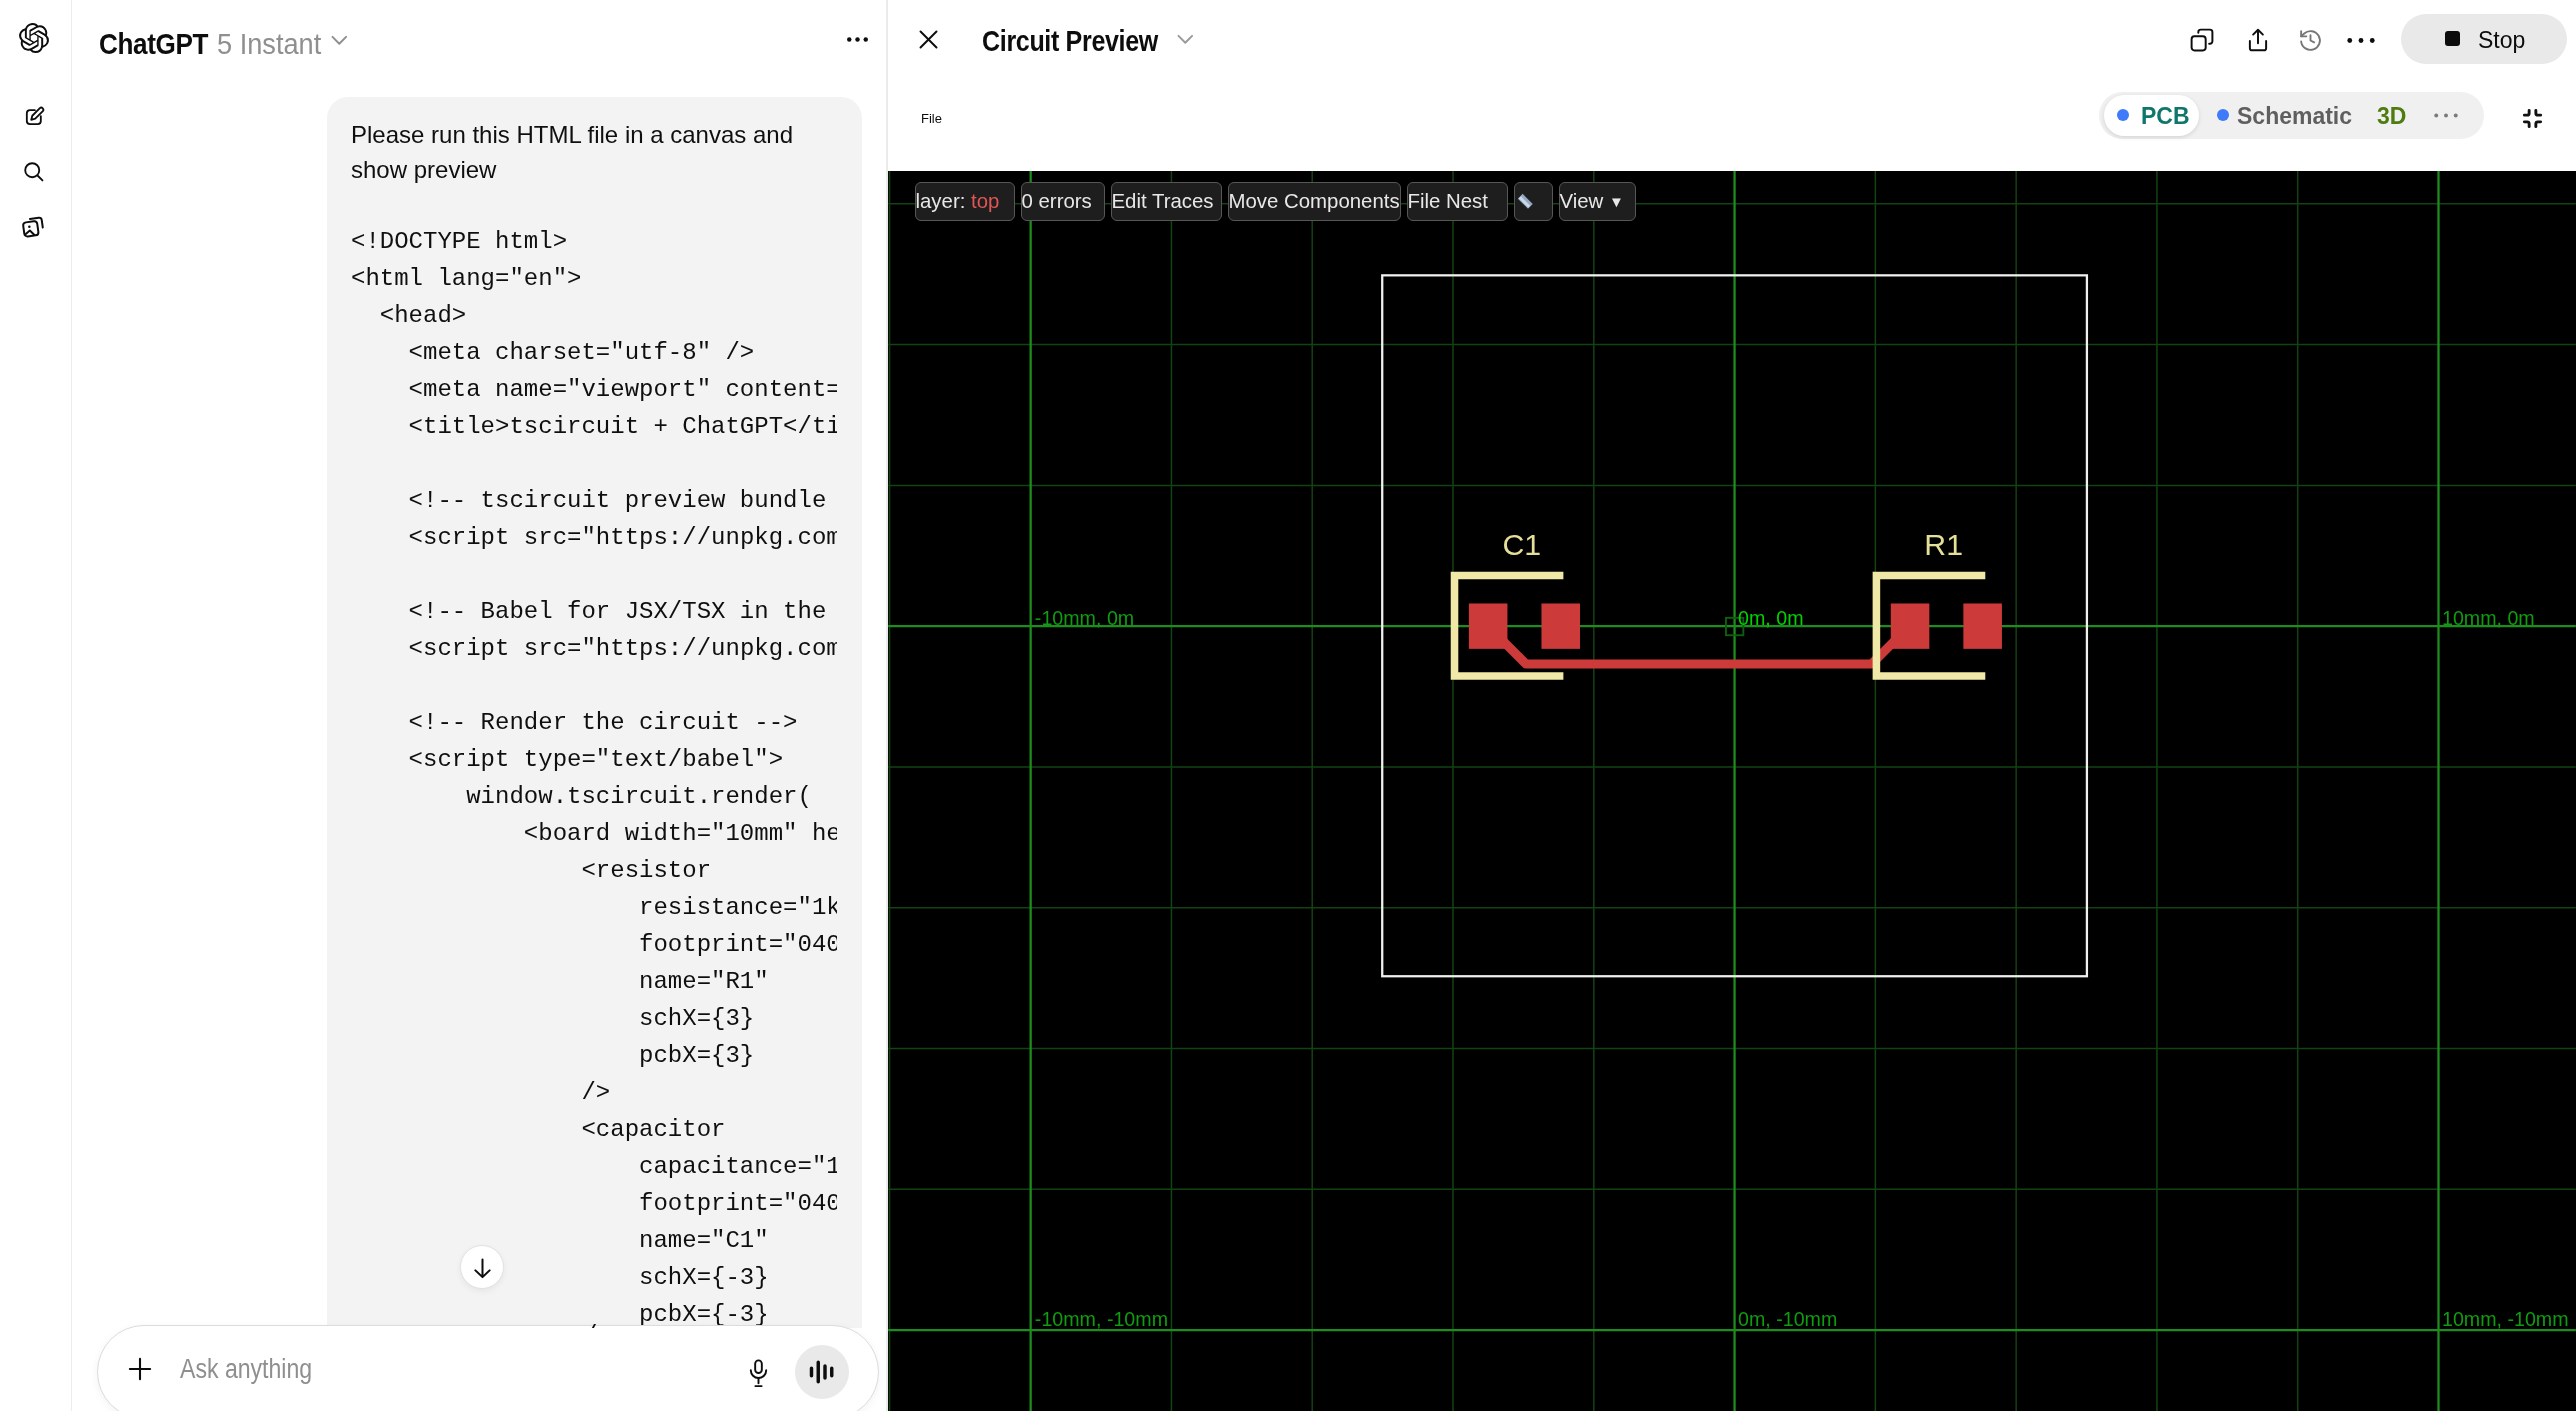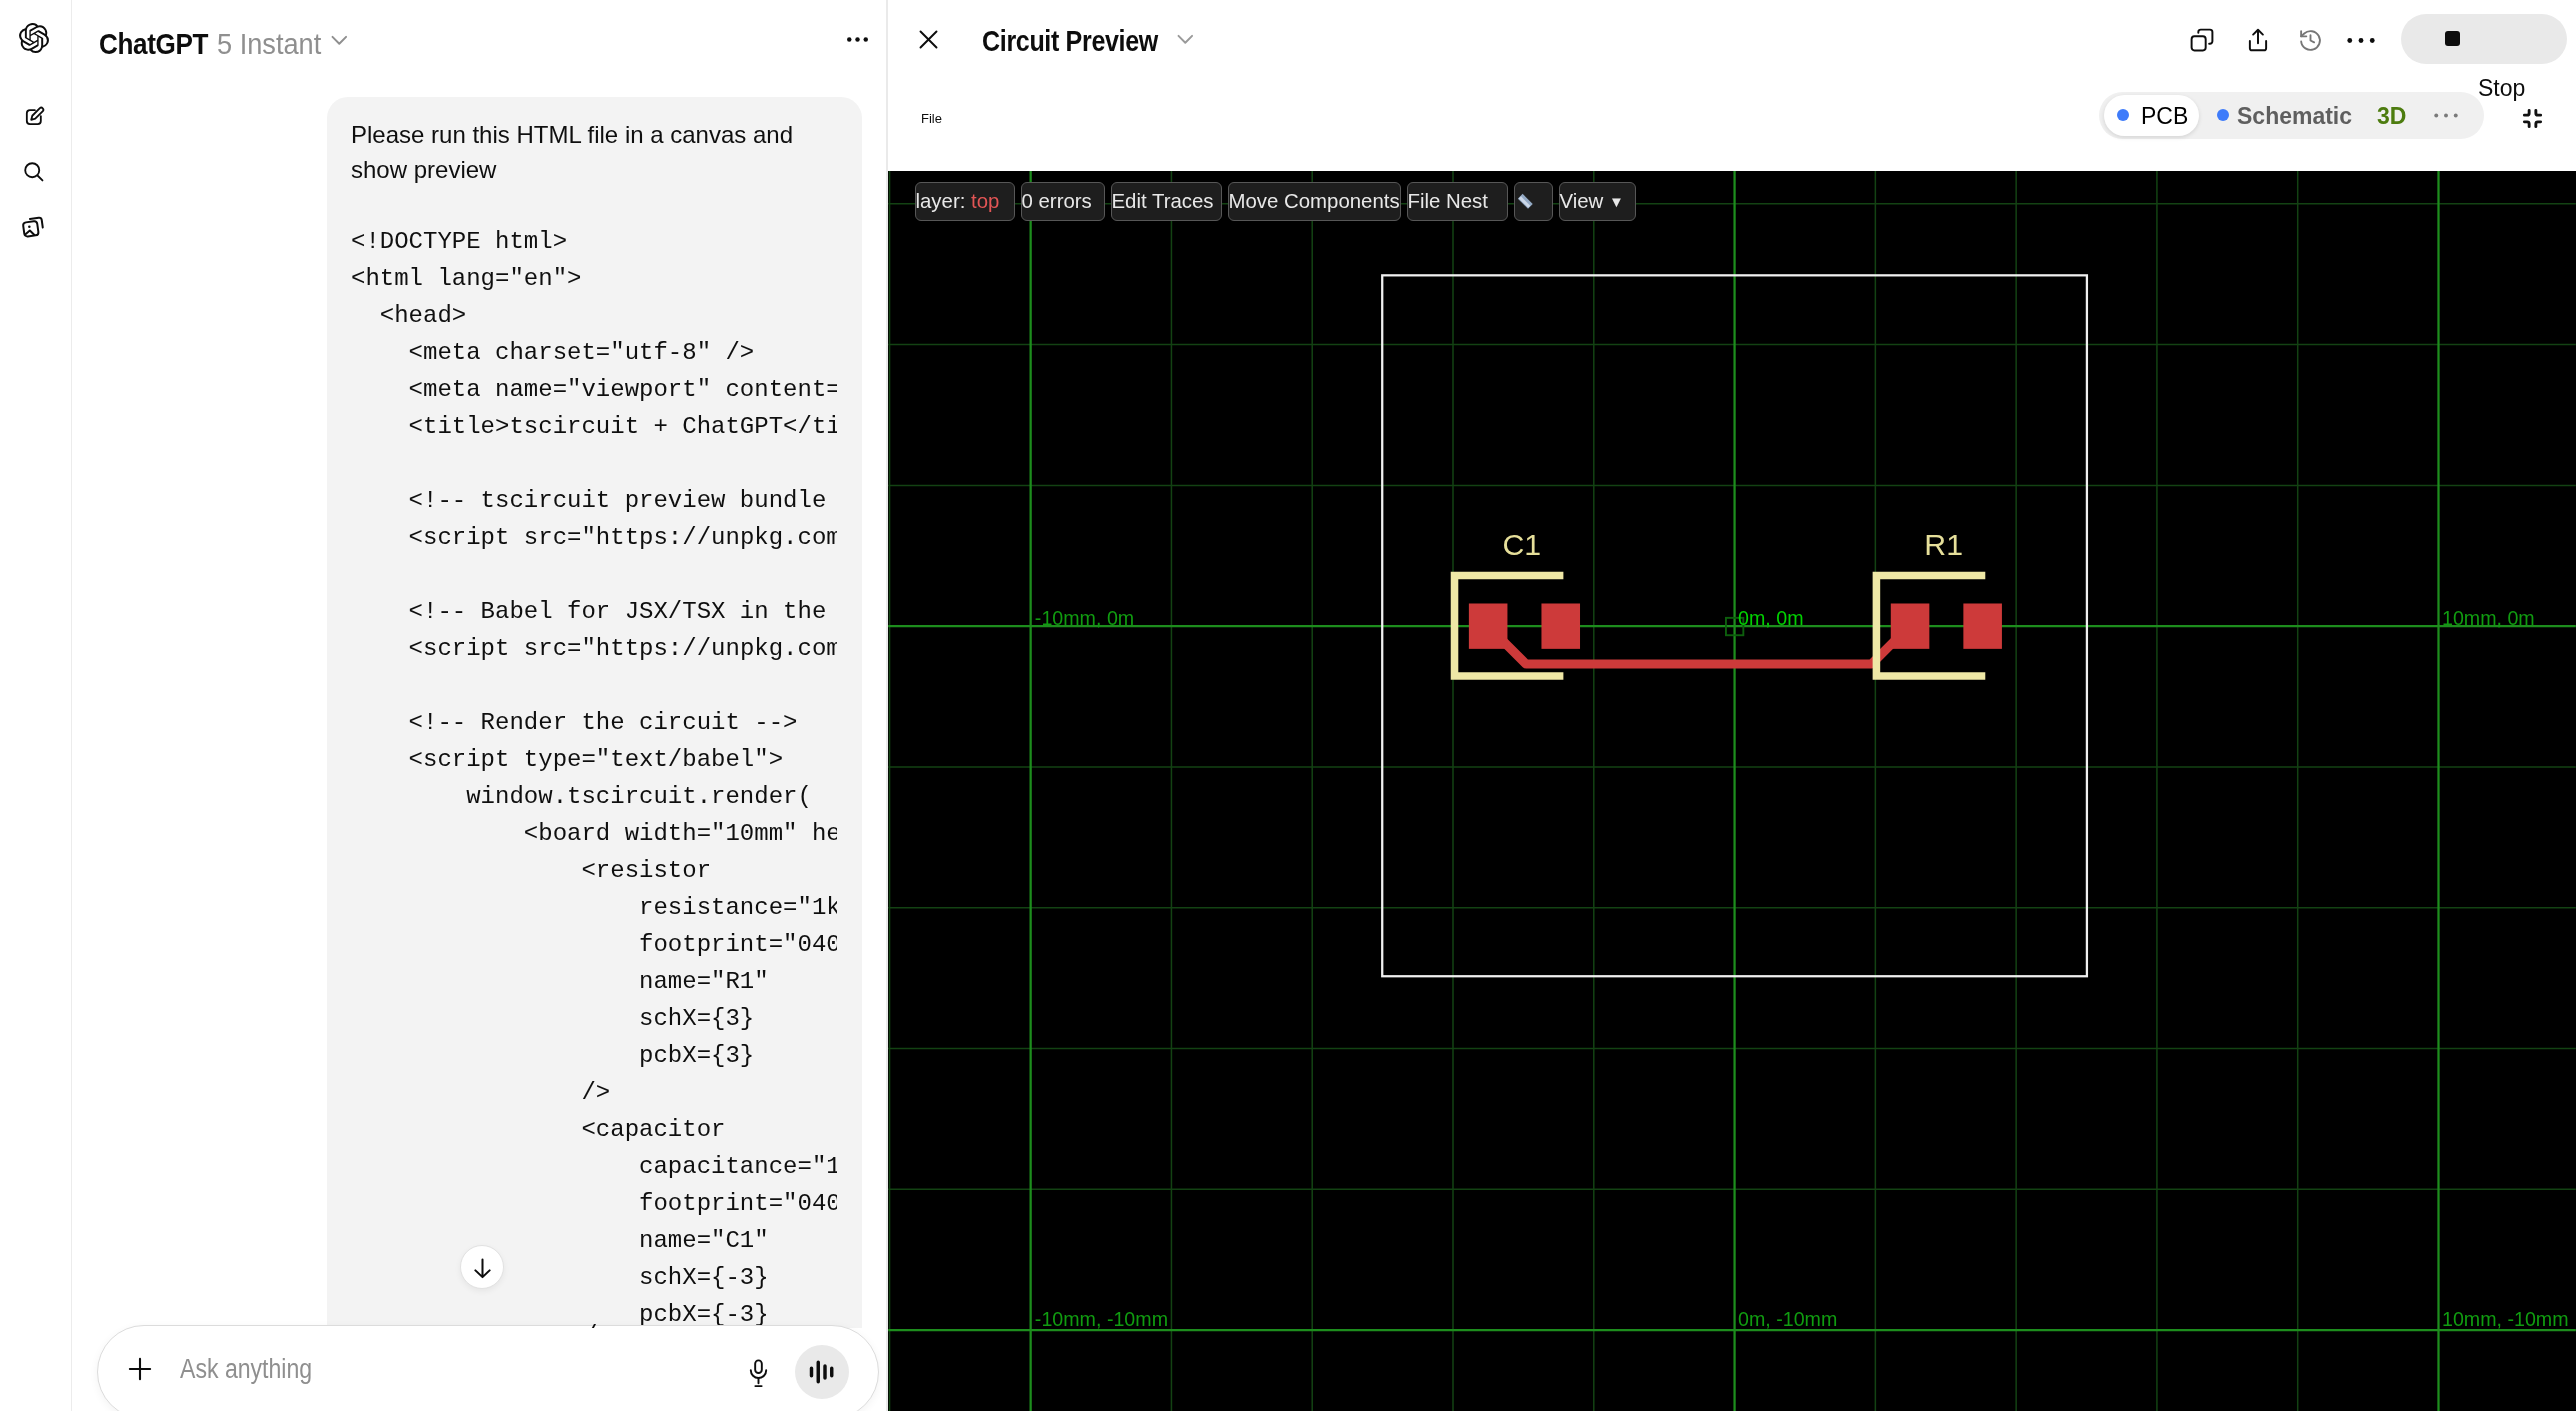--- a/index.html
+++ b/index.html
@@ -32,21 +32,21 @@
     background:#fff; border:1.1px solid #dcdcdc; box-shadow:0 2.3px 9px rgba(0,0,0,.05); }
   #asktext { position:absolute; left:82px; top:30px; font-size:27px; line-height:27px; color:#8f8f8f; transform:scaleX(.855); transform-origin:0 50%; }
   #voicebtn { position:absolute; left:697px; top:19px; width:54px; height:54px; border-radius:50%; background:#e9e9e9; }
 
   
   #rpanel { left:888px; top:0; width:1688px; height:1411px; background:#fff; }
   #divider { left:886px; top:0; width:1.5px; height:1411px; background:#eaeaea; }
   #cp-title { position:absolute; left:94px; top:24px; font-size:30px; font-weight:700; letter-spacing:-0.4px; transform:scaleX(.835); transform-origin:0 50%; }
   #file-lbl { position:absolute; left:33px; top:109px; font-size:13px; line-height:19.7px; }
   #stopbtn { position:absolute; left:1513px; top:13.6px; width:166px; height:50px; border-radius:25px; background:#e9e9e9; }
-  #stopbtn span { position:absolute; left:77px; top:13.6px; font-size:23px; font-weight:500;margin-top:48px; }
+  #stopbtn span { position:absolute; left:77px; top:13.6px; font-size:23px; font-weight:500; }
   #stopbtn i { position:absolute; left:44px; top:17.4px; width:15px; height:15px; background:#0d0d0d; border-radius:3px; }
 
   #tabs { position:absolute; left:1211px; top:92px; width:385px; height:47px; border-radius:23.4px; background:#f0f0f0; }
   #tab-pcb { position:absolute; left:4.5px; top:3px; width:95px; height:41px; border-radius:20.4px; background:#fff;
      box-shadow:0 1.5px 4.5px rgba(0,0,0,.12); }
   .bluedot { position:absolute; width:12px; height:12px; border-radius:50%; background:#3e7bfa; }
   .tabtxt { position:absolute; font-size:23px;font-weight:bold; }
 
   
   #canvas { left:888px; top:171px; width:1688px; height:1240px; background:#000; }
@@ -187,21 +187,21 @@
 
     <div id="stopbtn">
         <i></i>
         <span>Stop</span>
       </div>
     <div id="file-lbl">File</div>
 
     <div id="tabs">
       <div id="tab-pcb"></div>
       <div class="bluedot" style="left:18px;top:17.4px"></div>
-      <div class="tabtxt" style="left:42px;top:10.6px;font-weight:400;color:#000000">PCB</div>
+      <div class="tabtxt" style="left:42px;top:10.6px;font-weight:700;color:#0f766e">PCB</div>
       <div class="bluedot" style="left:118px;top:17.4px"></div>
       <div class="tabtxt" style="left:138px;top:10.6px;color:#5f5f5f">Schematic</div>
       <div class="tabtxt" style="left:278px;top:10.6px;color:#4d7c0f">3D</div>
       <svg style="position:absolute;left:334px;top:19px" width="26" height="9" viewBox="0 0 34 12">
           <g fill="#7a7a7a">
             <circle cx="4" cy="6" r="2.6"></circle>
             <circle cx="17" cy="6" r="2.6"></circle>
             <circle cx="30" cy="6" r="2.6"></circle>
           </g>
         </svg>

